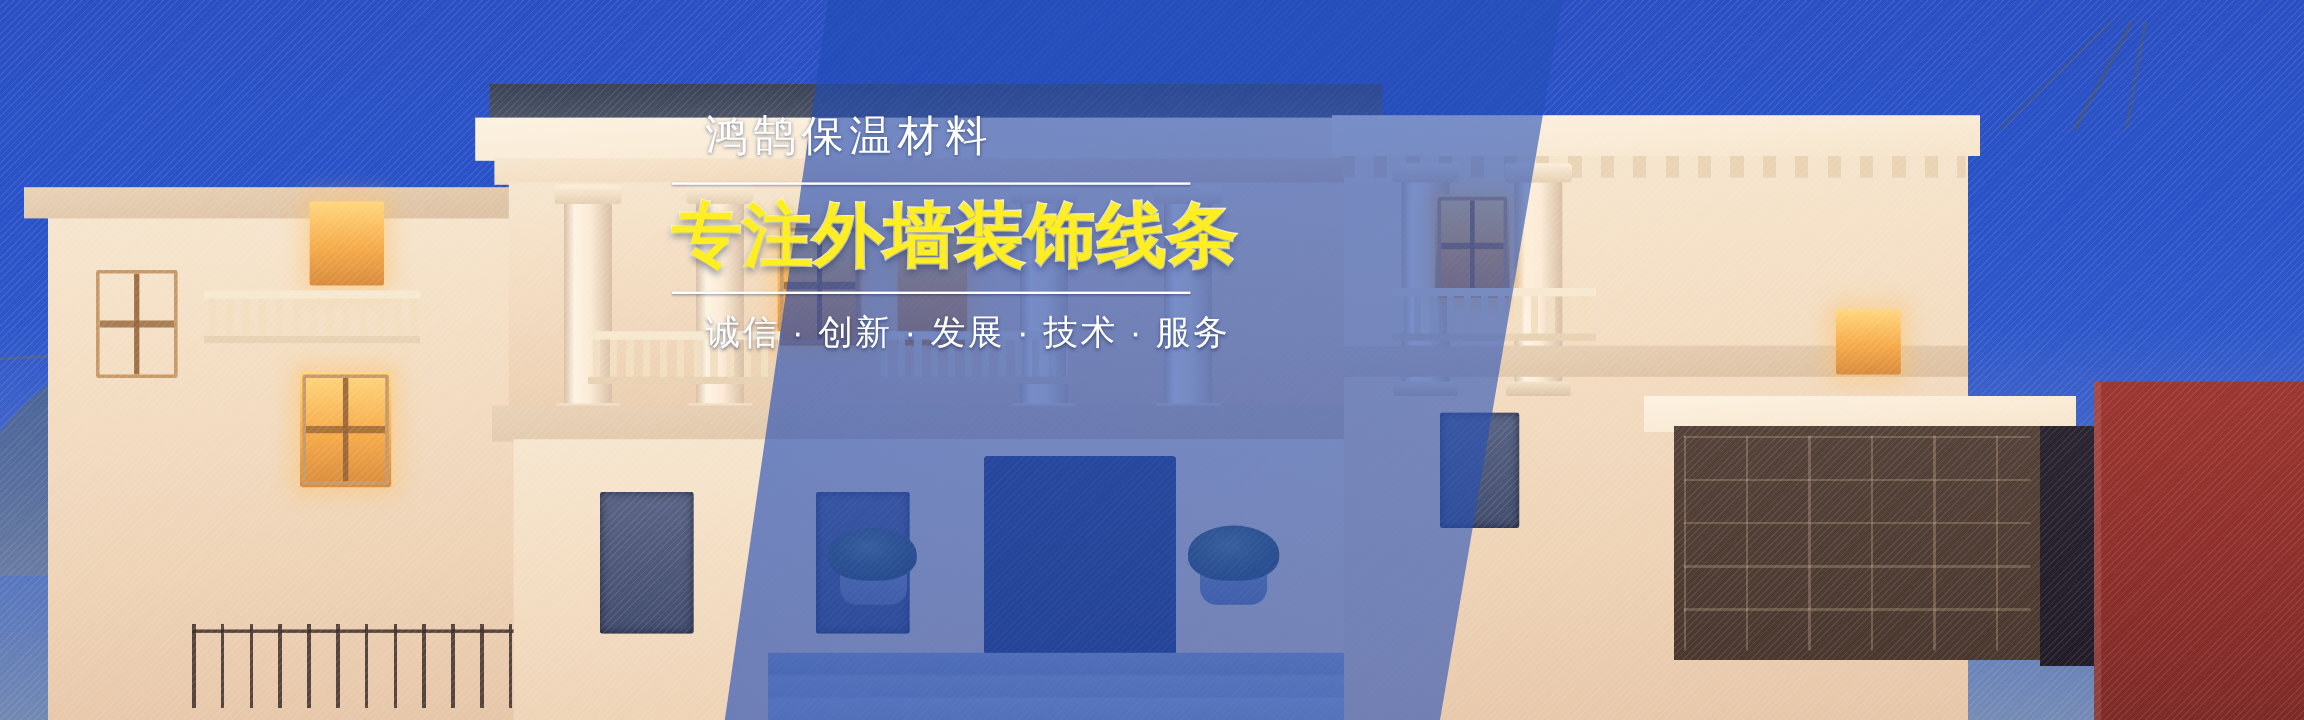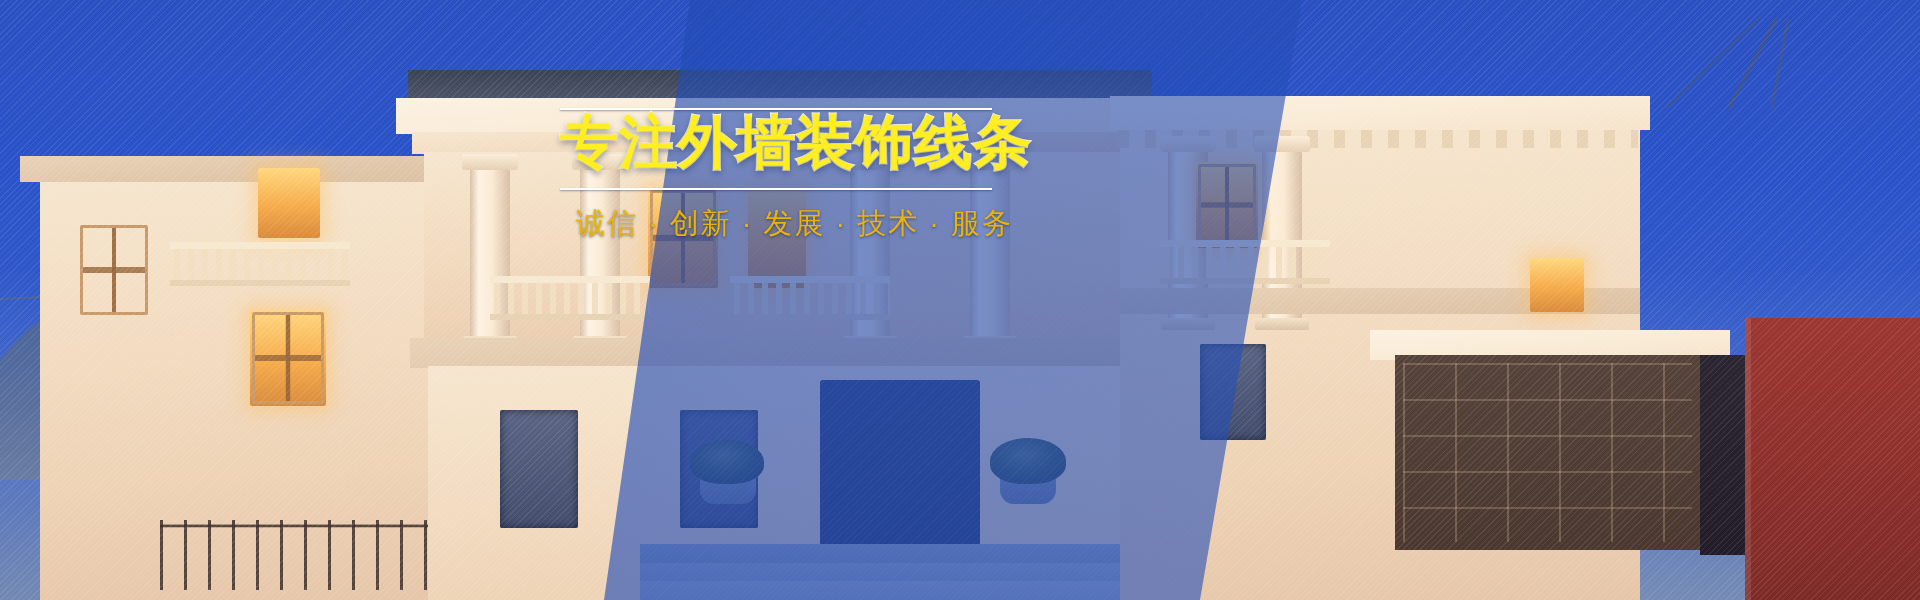--- a/index.html
+++ b/index.html
@@ -207,24 +207,24 @@
   .rule-bottom{margin-top:16px;}
   .headline{
     margin:14px 0 0 0;
     font-size:58px;line-height:60px;font-weight:700;letter-spacing:1px;
     color:#ffef22;
     -webkit-text-stroke:2px #fdf8d6;
     paint-order:stroke fill;
     text-shadow:0 3px 6px rgba(15,30,80,.45);
     white-space:nowrap;
   }
-  .headline.l2{margin-top:2px;}
+  .headline.l2{margin-top:13px;}
   .tagline{
-    font-size:29px;line-height:38px;color:#eab308;font-weight:400;
-    letter-spacing:2px;margin:14px 0 0 16px;
+    font-size:29px;line-height:38px;color:#ffffff;font-weight:400;
+    letter-spacing:2px;margin:14px 0 0 28px;
     text-shadow:0 1px 3px rgba(10,25,70,.55);
     white-space:nowrap;
   }
 </style>
 </head>
 <body>
 
 <div class="banner">
 
   <div class="sky"></div>
@@ -291,19 +291,20 @@
     <div class="garage-dark"></div>
     <div class="red-wall"></div>
   </div>
 
   <div class="hatch"></div>
 
   <div class="overlay-panel"></div>
   <div class="overlay-glow"></div>
 
   <div class="textblock">
+    <div class="company">鸿鹄保温材料</div>
     <div class="rule"></div>
     <div class="headline l2">专注外墙装饰线条</div>
     <div class="rule rule-bottom"></div>
     <div class="tagline">诚信 · 创新 · 发展 · 技术 · 服务</div>
   </div>
 
 </div>
 
 </body></html>

